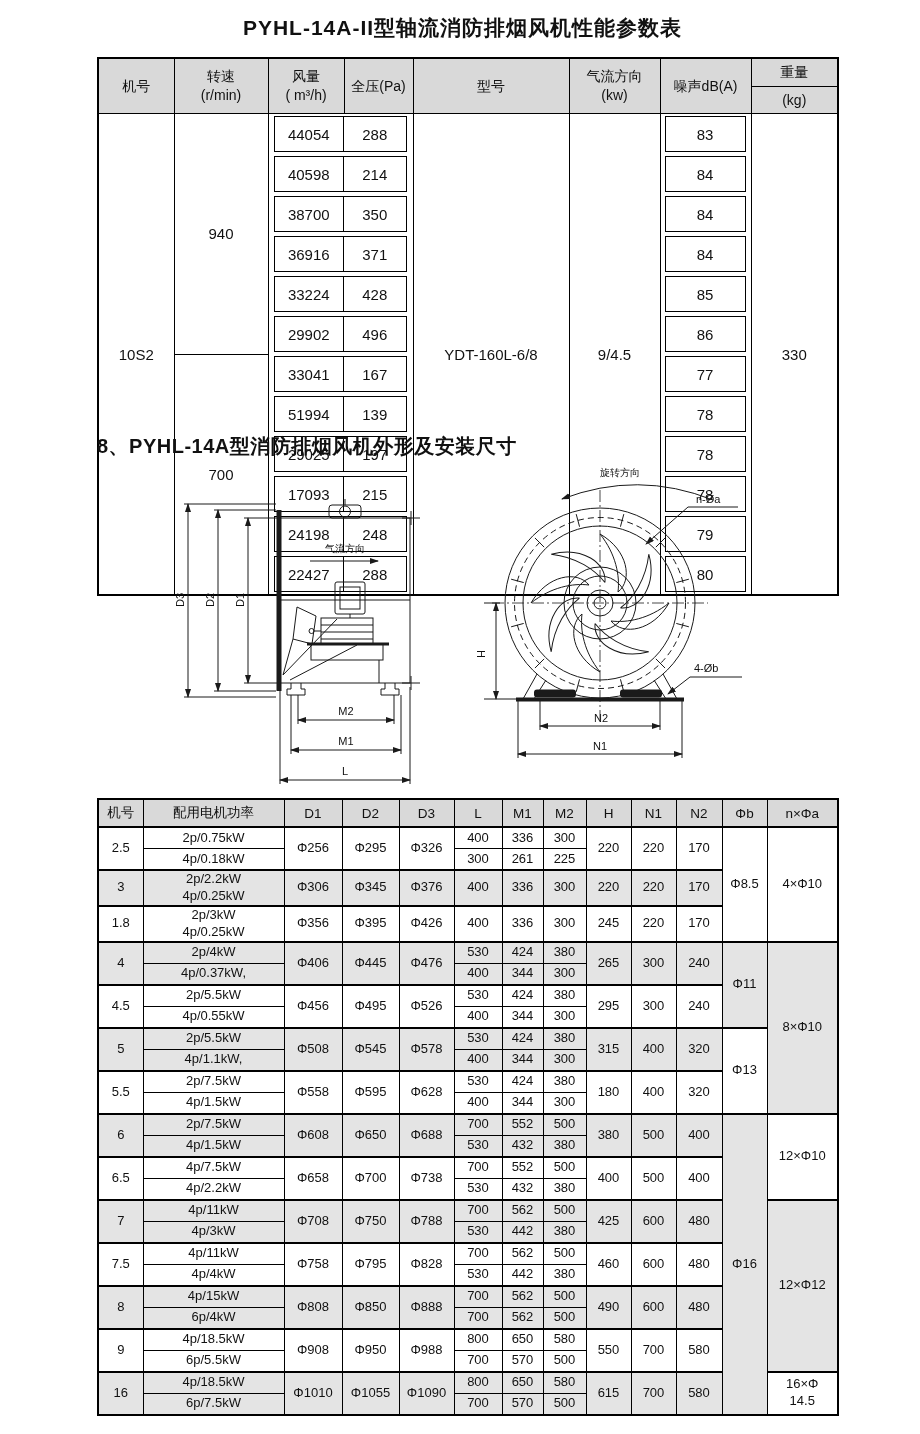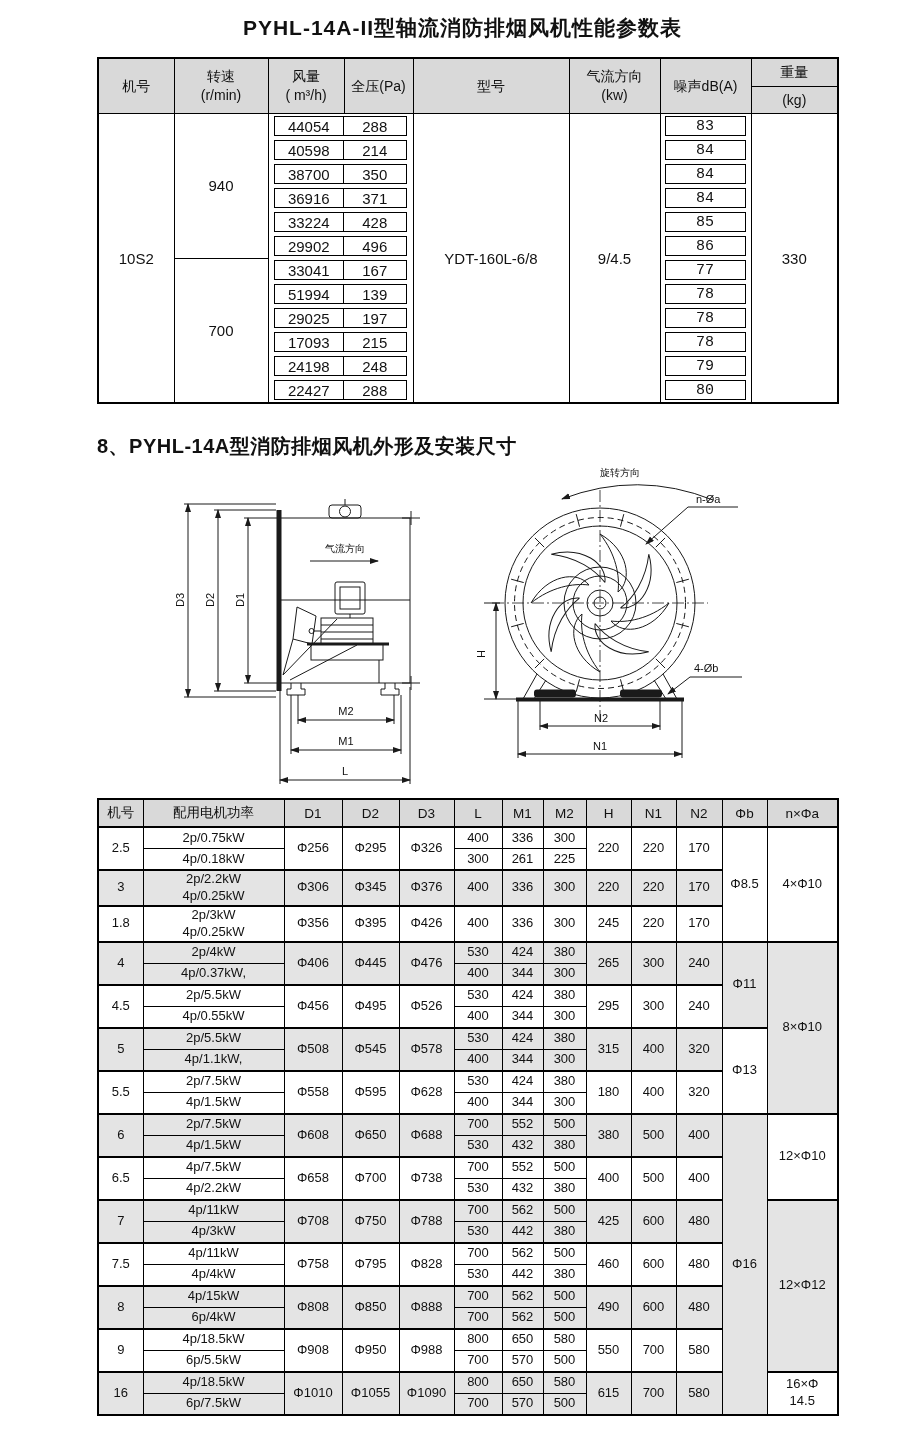--- a/index.html
+++ b/index.html
@@ -15,27 +15,27 @@
   .perf th{border:1.5px solid #000;background:#d9d9d9;font-weight:normal;font-size:14px;
            padding:0;height:54px;text-align:center;vertical-align:middle;line-height:1.35;}
   .perf th.wt{vertical-align:top;margin-left:12px;}
   .perf th.wt .wtop{height:27px;border-bottom:1.5px solid #000;display:flex;align-items:center;justify-content:center;}
   .perf th.wt .wbot{height:26px;display:flex;align-items:center;justify-content:center;}
   .perf tbody tr{height:24px;}
   .perf td{text-align:center;vertical-align:middle;padding:0;}
   .perf td.b{border:1.5px solid #000;}
   .perf td.st{border-top:1.5px solid #000;}
   .perf td.nb{border:none;padding:2px 0;}
-  .bx{box-sizing:border-box;height:20px;display:flex;align-items:center;justify-content:center;
+  .bx{box-sizing:border-box;height:36px;display:flex;align-items:center;justify-content:center;
       border:1.5px solid #000;}
   td.vol{padding-left:5px !important;}
   td.vol .bx{border-right-width:1.2px;}
   td.pre{padding-right:6px !important;}
   td.pre .bx{border-left:none;}
-  td.noi{padding-left:4px !important;padding-right:5px !important;font-family:Liberation Mono, monospace;}
+  td.noi{padding-left:4px !important;padding-right:5px !important;}
 
   
   .dimwrap{position:absolute;top:798px;left:97px;}
   table.dim{border-collapse:collapse;table-layout:fixed;width:740px;font-size:13px;border:2px solid #000;}
   .dim th{border:1px solid #000;background:#d9d9d9;font-weight:normal;font-size:13.5px;
           height:26px;text-align:center;padding:0;}
   .dim td{border:1px solid #000;text-align:center;vertical-align:middle;padding:0;
           height:20px;line-height:1.3;}
   .dim tr.gs > td{border-top:2px solid #000;}
   .dim td.shade{background:#e4e4e4;}

